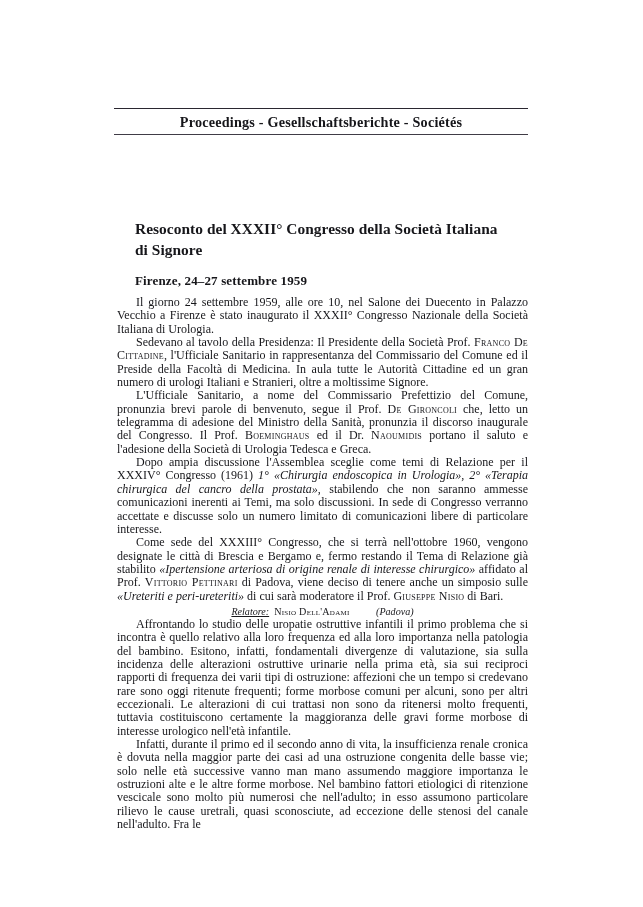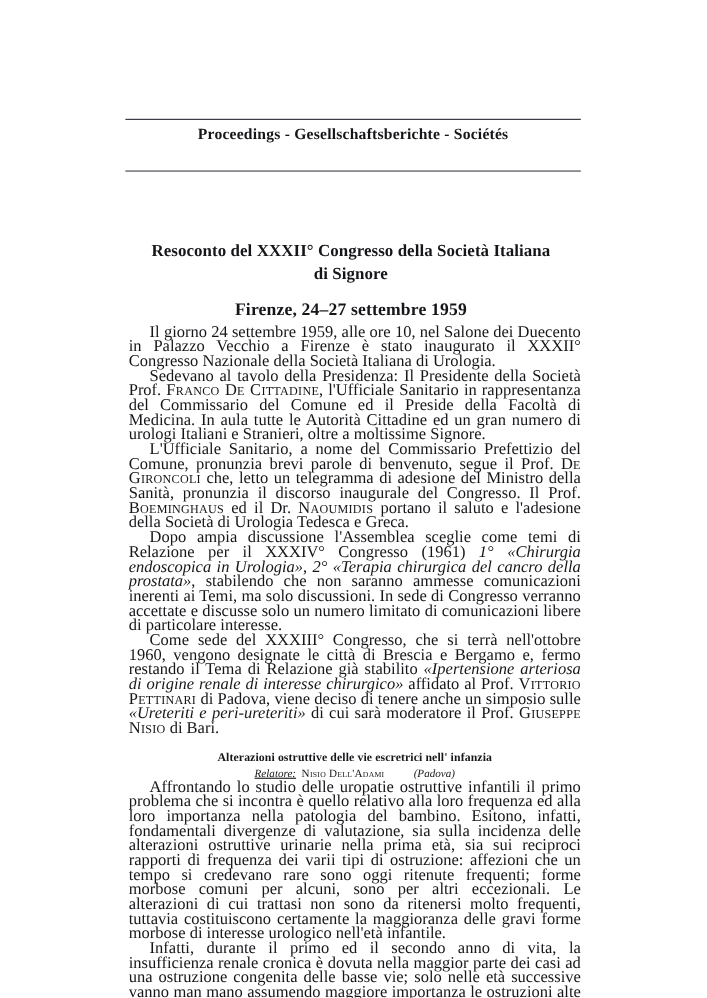--- a/index.html
+++ b/index.html
@@ -36,55 +36,54 @@
   .runhead .rule-bottom {
     height: 0;
     border-top: 1.1px solid #403c46;
     margin-top: 1px;
   }
   .runhead-title {
     text-align: center;
     font-weight: bold;
     font-size: 14.2px;
     letter-spacing: 0.2px;
-    padding: 5px 0 23px 0;
+    padding: 5px 0 2px 0;
     white-space: nowrap;
   }
 
   
   .article-head {
     position: absolute;
-    left: 114px;
+    left: 135px;
     top: 219px;
     width: 410px;
-    text-align: center;
   }
   .article-title {
     font-weight: bold;
     font-size: 15.4px;
     line-height: 20.5px;
     letter-spacing: 0.05px;
   }
   .article-date {
     font-weight: bold;
-    font-size: 16px;
+    font-size: 13px;
     letter-spacing: 0.15px;
     margin-top: 13px;
   }
 
   
   .body {
     position: absolute;
     left: 117px;
     top: 296px;
     width: 411px;
   }
   p.para {
     margin: 0;
-    font-size: 15px;
+    font-size: 12px;
     line-height: 13.35px;
     text-align: justify;
     text-indent: 19px;
     hyphens: manual;
     font-family: Liberation Serif, serif;
   }
   .sc {
     font-variant: small-caps;
     letter-spacing: 0.25px;
   }
@@ -139,21 +138,20 @@
     <p class="para"><span>Il giorno 24 settembre 1959, alle ore 10, nel Salone dei Duecento in Palazzo Vecchio a Firenze è stato inaugurato il XXXII° Congresso Nazionale della Società Italiana di Urologia.</span></p>
 
     <p class="para"><span>Sedevano al tavolo della Presidenza: Il Presidente della Società Prof. </span><span class="sc">Franco De Cittadine</span><span>, l'Ufficiale Sanitario in rappresentanza del Commissario del Comune ed il Preside della Facoltà di Medicina. In aula tutte le Autorità Cittadine ed un gran numero di urologi Italiani e Stranieri, oltre a moltissime Signore.</span></p>
 
     <p class="para"><span>L'Ufficiale Sanitario, a nome del Commissario Prefettizio del Comune, pronunzia brevi parole di benvenuto, segue il Prof. </span><span class="sc">De Gironcoli</span><span> che, letto un telegramma di adesione del Ministro della Sanità, pronunzia il discorso inaugurale del Congresso. Il Prof. </span><span class="sc">Boeminghaus</span><span> ed il Dr. </span><span class="sc">Naoumidis</span><span> portano il saluto e l'adesione della Società di Urologia Tedesca e Greca.</span></p>
 
     <p class="para"><span>Dopo ampia discussione l'Assemblea sceglie come temi di Relazione per il XXXIV° Congresso (1961) </span><span class="it">1° «Chirurgia endoscopica in Urologia»</span><span>, </span><span class="it">2° «Terapia chirurgica del cancro della prostata»</span><span>, stabilendo che non saranno ammesse comunicazioni inerenti ai Temi, ma solo discussioni. In sede di Congresso verranno accettate e discusse solo un numero limitato di comunicazioni libere di particolare interesse.</span></p>
 
     <p class="para"><span>Come sede del XXXIII° Congresso, che si terrà nell'ottobre 1960, vengono designate le città di Brescia e Bergamo e, fermo restando il Tema di Relazione già stabilito </span><span class="it">«Ipertensione arteriosa di origine renale di interesse chirurgico»</span><span> affidato al Prof. </span><span class="sc">Vittorio Pettinari</span><span> di Padova, viene deciso di tenere anche un simposio sulle </span><span class="it">«Ureteriti e peri-ureteriti»</span><span> di cui sarà moderatore il Prof. </span><span class="sc">Giuseppe Nisio</span><span> di Bari.</span></p>
 
-    <div class="section-head">Alterazioni ostruttive delle vie escretrici nell' infanzia</div>
     <div class="section-relatore"><span class="lbl">Relatore:</span>&nbsp; <span class="sc">Nisio Dell'Adami</span> <span class="place">(Padova)</span></div>
 
     <p class="para"><span>Affrontando lo studio delle uropatie ostruttive infantili il primo problema che si incontra è quello relativo alla loro frequenza ed alla loro importanza nella patologia del bambino. Esitono, infatti, fondamentali divergenze di valutazione, sia sulla incidenza delle alterazioni ostruttive urinarie nella prima età, sia sui reciproci rapporti di frequenza dei varii tipi di ostruzione: affezioni che un tempo si credevano rare sono oggi ritenute frequenti; forme morbose comuni per alcuni, sono per altri eccezionali. Le alterazioni di cui trattasi non sono da ritenersi molto frequenti, tuttavia costituiscono certamente la maggioranza delle gravi forme morbose di interesse urologico nell'età infantile.</span></p>
 
     <p class="para"><span>Infatti, durante il primo ed il secondo anno di vita, la insufficienza renale cronica è dovuta nella maggior parte dei casi ad una ostruzione congenita delle basse vie; solo nelle età successive vanno man mano assumendo maggiore importanza le ostruzioni alte e le altre forme morbose. Nel bambino fattori etiologici di ritenzione vescicale sono molto più numerosi che nell'adulto; in esso assumono particolare rilievo le cause uretrali, quasi sconosciute, ad eccezione delle stenosi del canale nell'adulto. Fra le</span></p>
 
   </div>
 
 </div>
 

